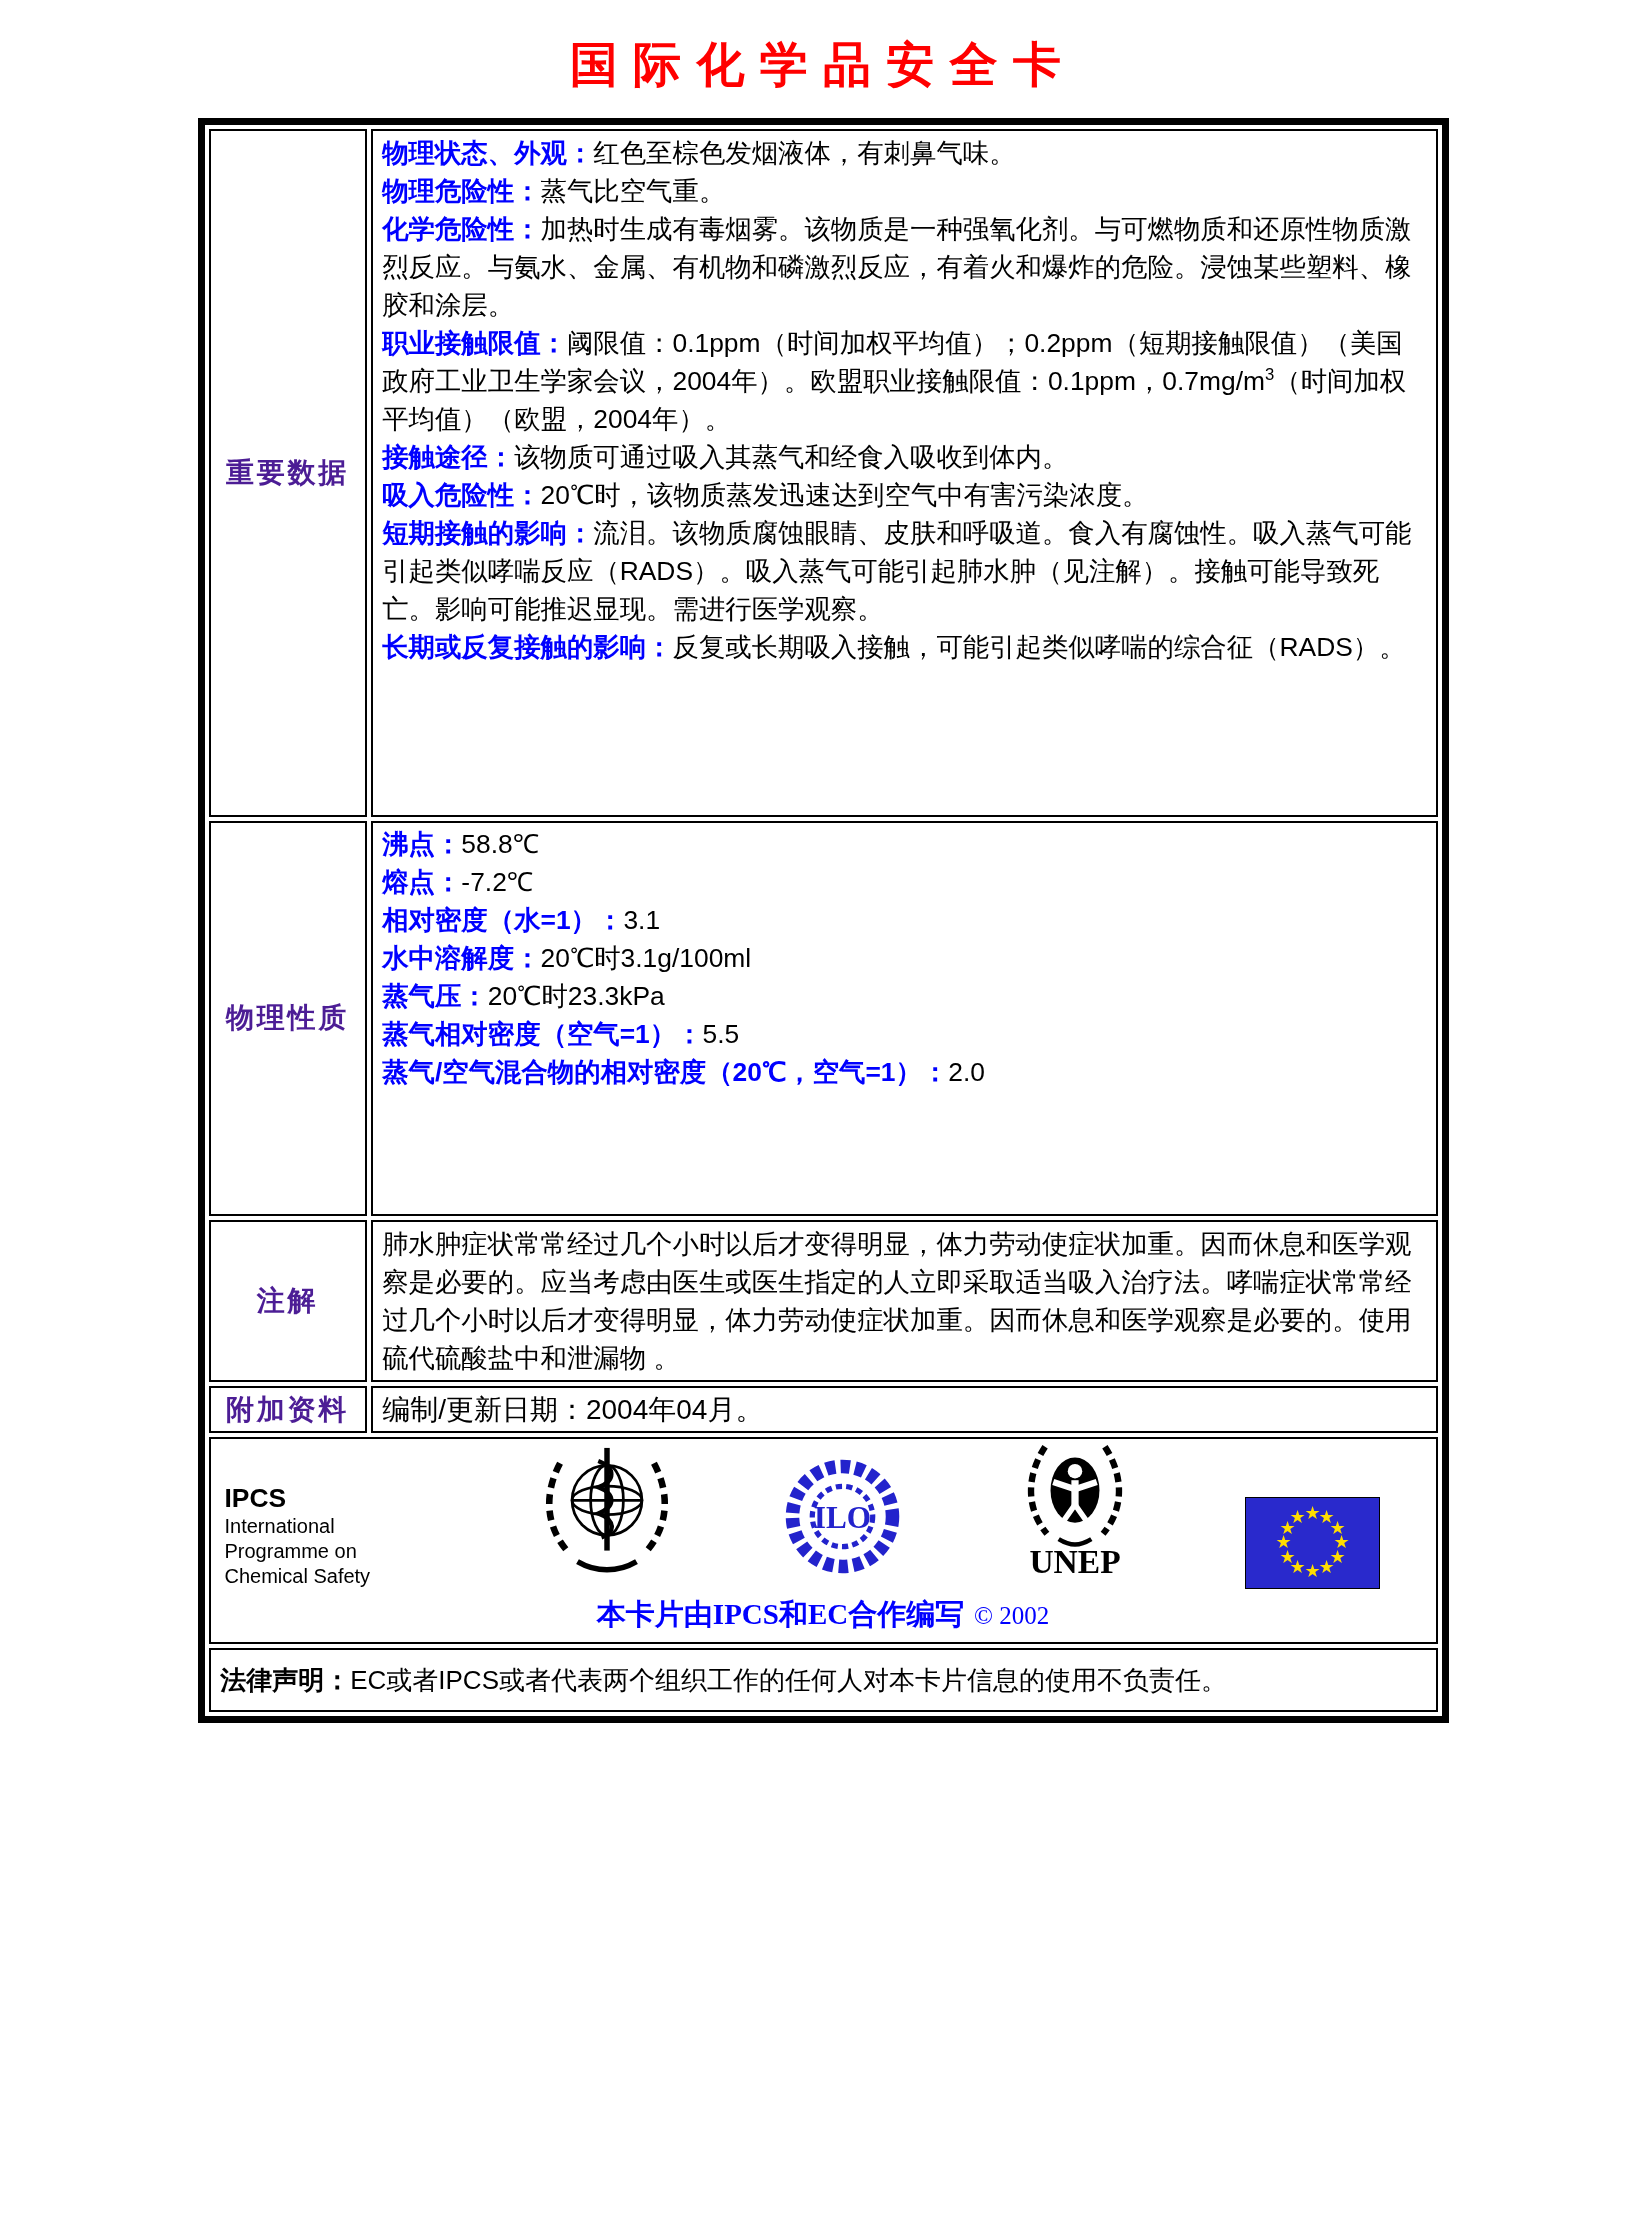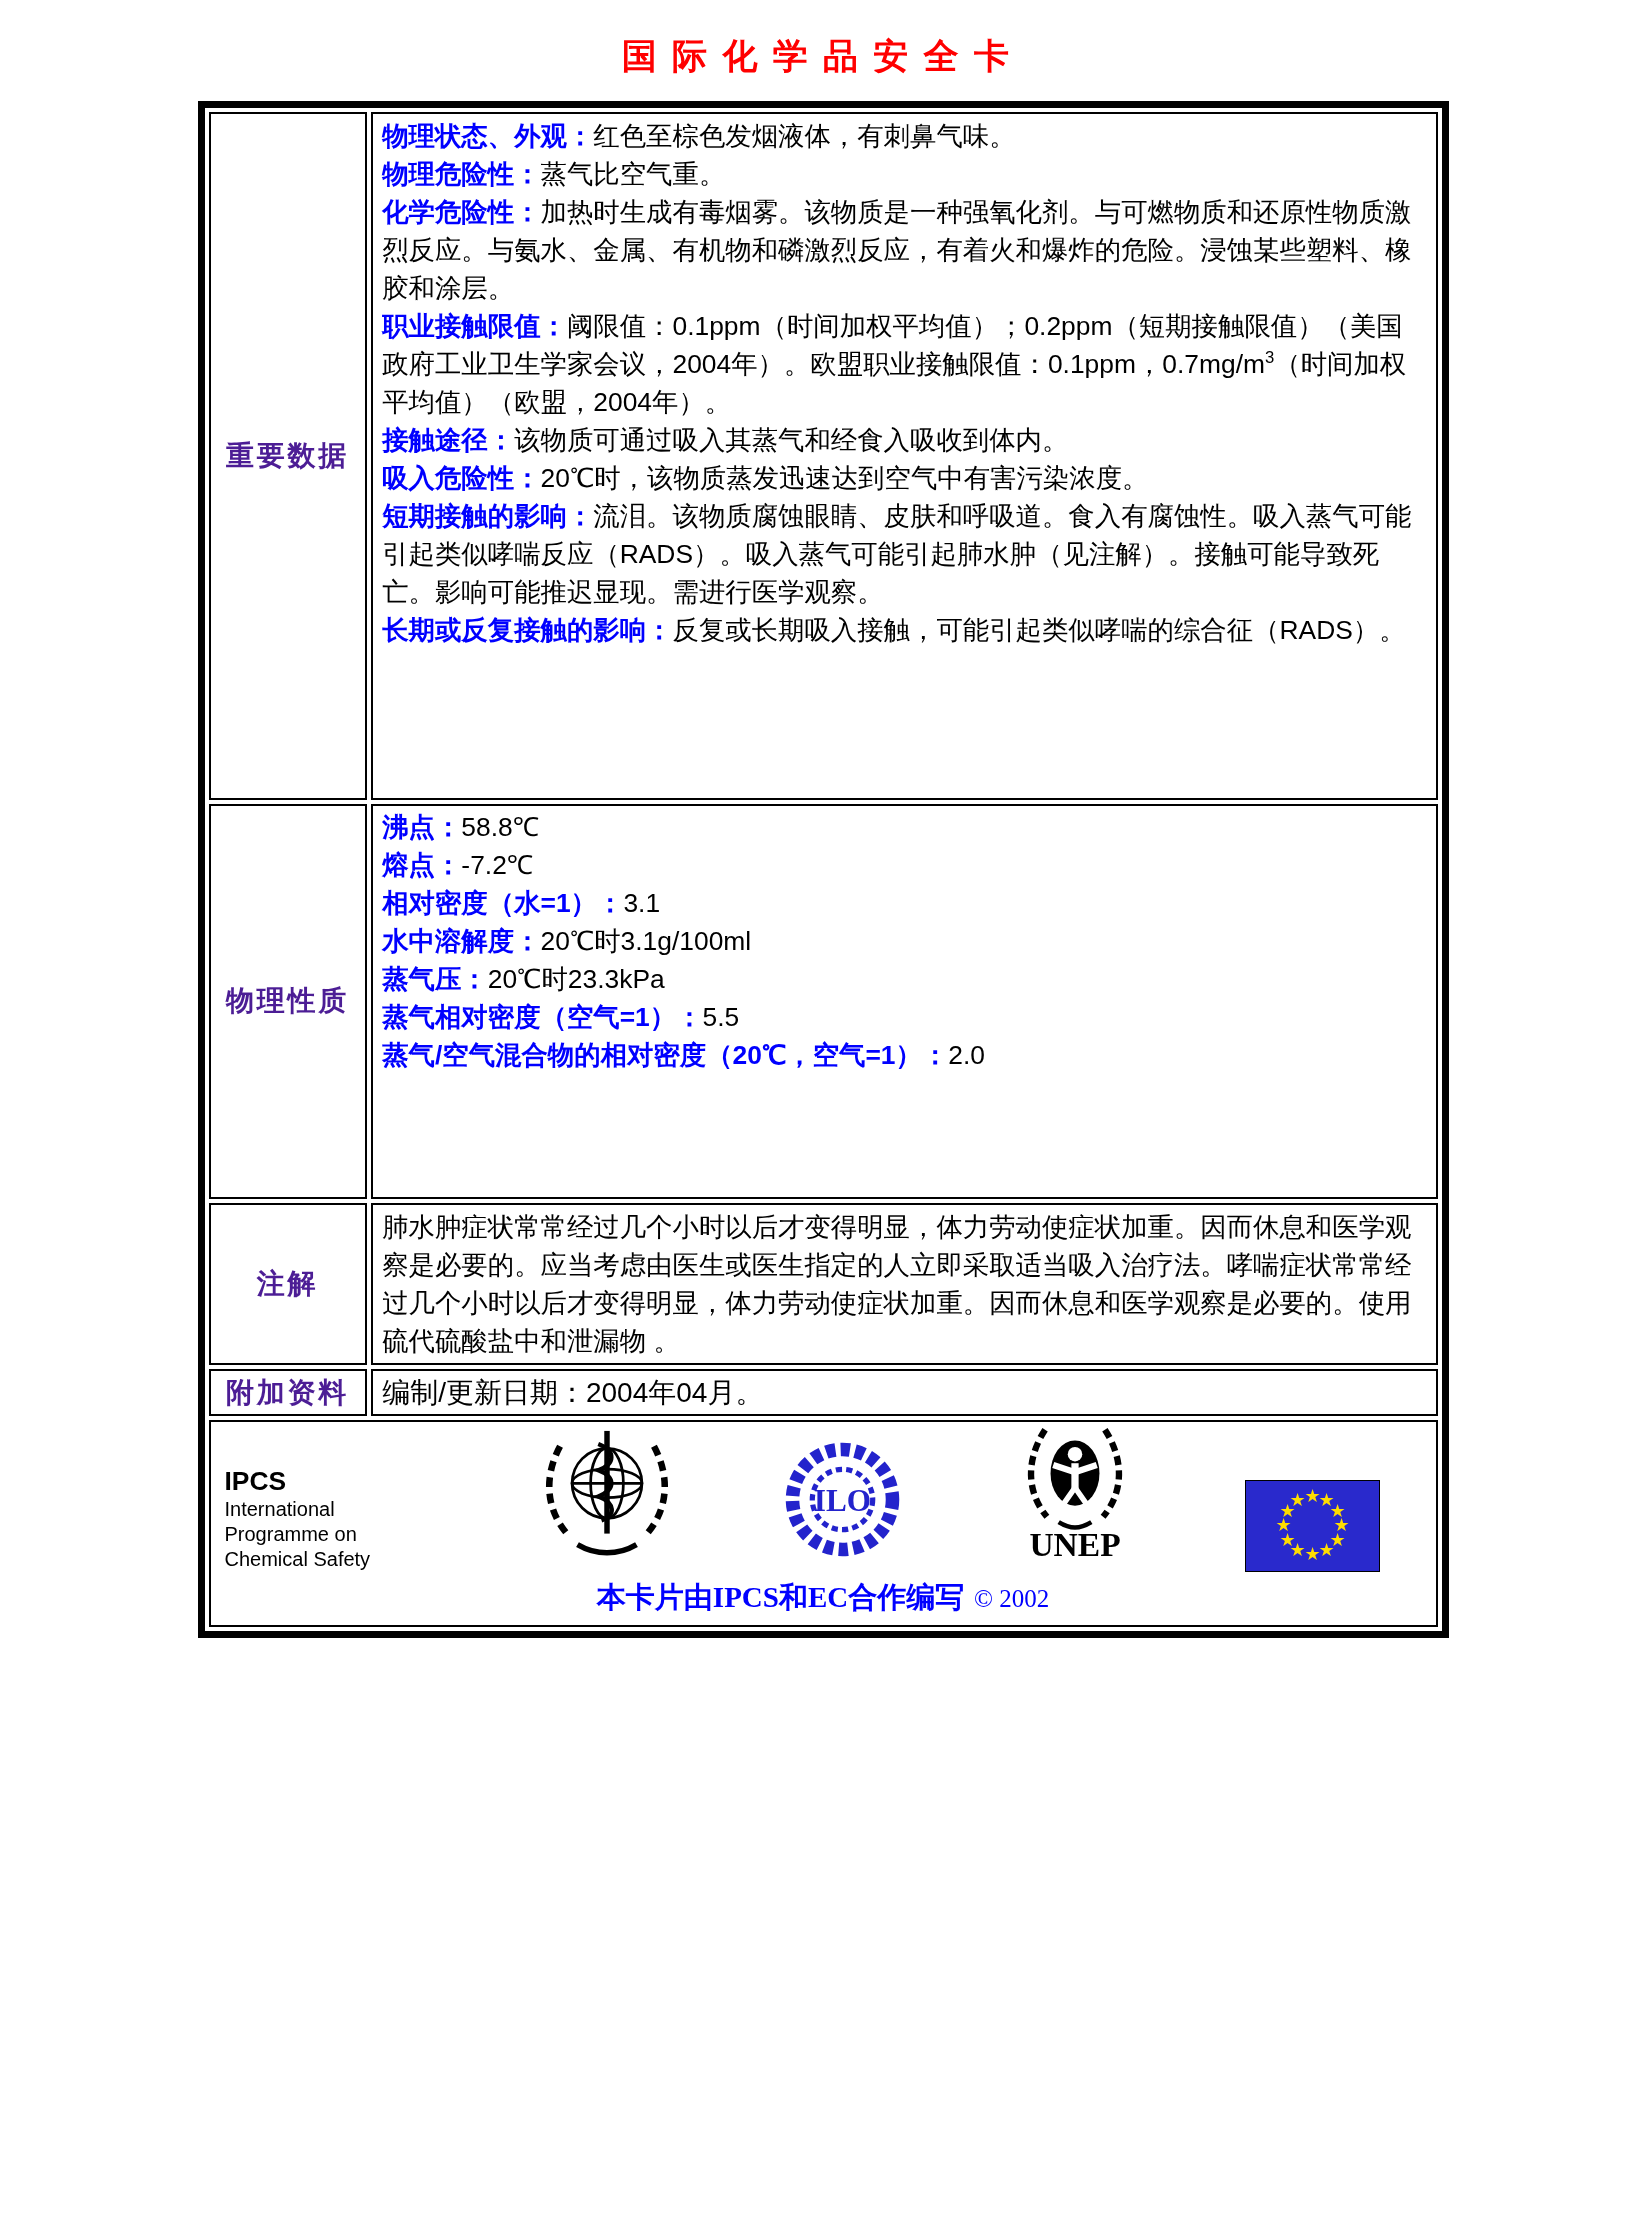--- a/index.html
+++ b/index.html
@@ -14,21 +14,21 @@
     width: 1646px;
     height: 2227px;
     background: #fff;
     overflow: hidden;
   }
   .page-title {
     margin: 0;
     padding-top: 33px;
     text-align: center;
     color: #ff0000;
-    font-size: 35px;
+    font-size: 48px;
     font-weight: bold;
     letter-spacing: 15.3px;
     font-family: "Liberation Serif", serif;
   }
   table.card {
     width: 1251px;
     margin: 21px auto 0 auto;
     border: 7px solid #000;
     border-collapse: separate;
     border-spacing: 4.2px;
@@ -251,17 +251,22 @@
             <span class="eu-star" style="left:52px;  top:20px;">★</span>
           </div>
 
         </div>
         <div class="logos-caption">
           <span>本卡片由IPCS和EC合作编写</span><span class="caption-year">© 2002</span>
         </div>
       </td>
     </tr>
 
+    <tr>
+      <td colspan="2" class="legal-cell">
+        <span class="legal-label">法律声明：</span><span>EC或者IPCS或者代表两个组织工作的任何人对本卡片信息的使用不负责任。</span>
+      </td>
+    </tr>
 
   </tbody>
     </table>
 </div>
 
 
 </body></html>

